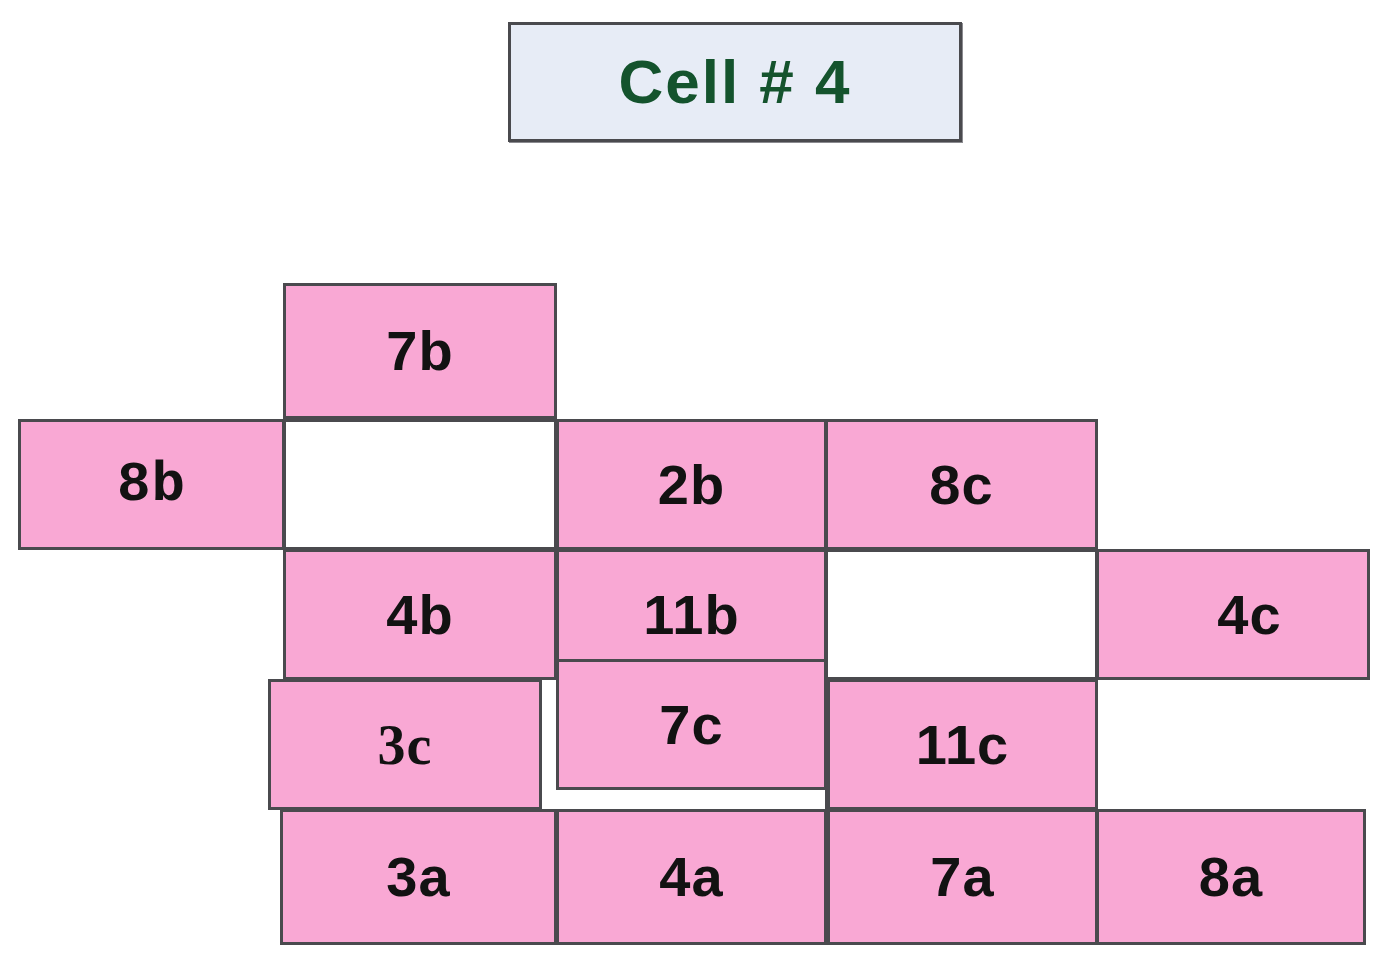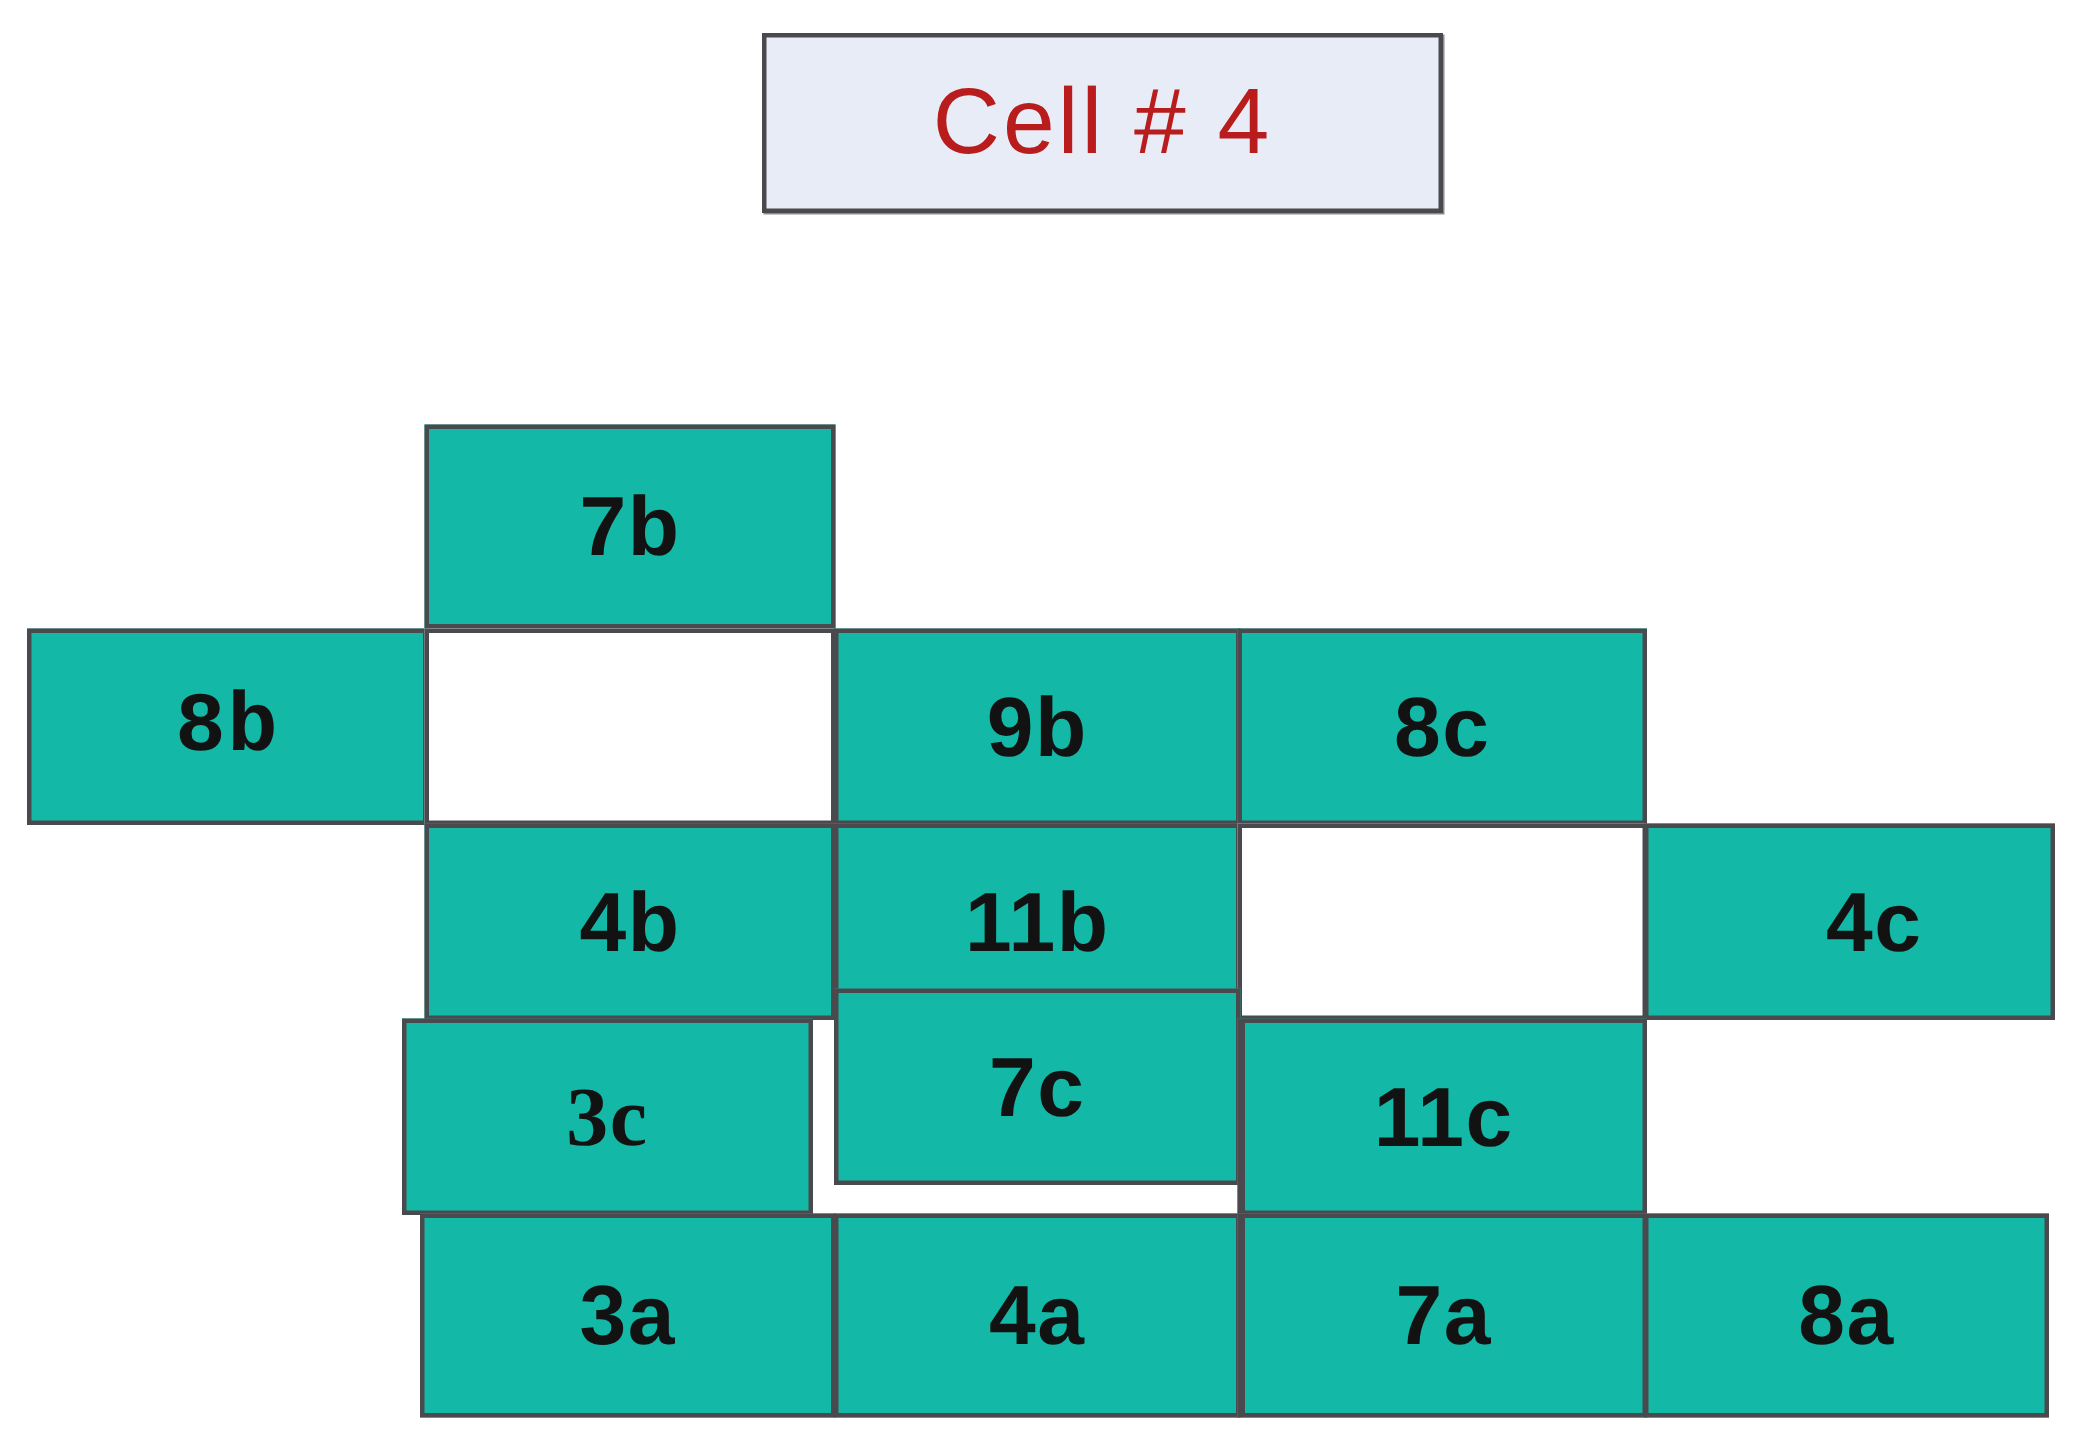--- a/index.html
+++ b/index.html
@@ -34,39 +34,39 @@
     box-sizing: border-box;
     background: #e7ecf6;
     border: 3px solid #4a4a4e;
     display: flex;
     align-items: center;
     justify-content: center;
     box-shadow: 1px 1px 0 0 #8b8b90;
   }
   .title-text {
     font-size: 62px;
-    font-weight: 400;
-    color: #b91c1c;
+    font-weight: 700;
+    color: #14532d;
     letter-spacing: 2px;
     line-height: 1;
     white-space: nowrap;
   }
 
   
   .grid-area {
     position: absolute;
     left: 0;
     top: 0;
     width: 1386px;
     height: 968px;
   }
   .cell {
     position: absolute;
     box-sizing: border-box;
-    background: #14b8a6;
+    background: #f9a8d4;
     border: 3px solid #4a4a4e;
     display: flex;
     align-items: center;
     justify-content: center;
   }
   .cell.empty {
     background: #ffffff;
   }
   .cell-label {
     font-size: 56px;
@@ -91,21 +91,21 @@
 
   <div class="grid-area">
       <div class="cell" style="left: 283px; top: 283px; width: 274px; height: 136px;">
         <span class="cell-label">7b</span>
       </div>
       <div class="cell" style="left: 18px; top: 419px; width: 267px; height: 131px; font-family: Liberation Mono, monospace;">
         <span class="cell-label">8b</span>
       </div>
       <div class="cell empty" style="left: 283px; top: 419px; width: 274px; height: 131px;"></div>
       <div class="cell" style="left: 556px; top: 419px; width: 271px; height: 131px;">
-        <span class="cell-label">9b</span>
+        <span class="cell-label">2b</span>
       </div>
       <div class="cell" style="left: 825px; top: 419px; width: 273px; height: 131px;">
         <span class="cell-label">8c</span>
       </div>
       <div class="cell" style="left: 283px; top: 549px; width: 274px; height: 131px;">
         <span class="cell-label">4b</span>
       </div>
       <div class="cell" style="left: 556px; top: 549px; width: 271px; height: 131px;">
         <span class="cell-label">11b</span>
       </div>

